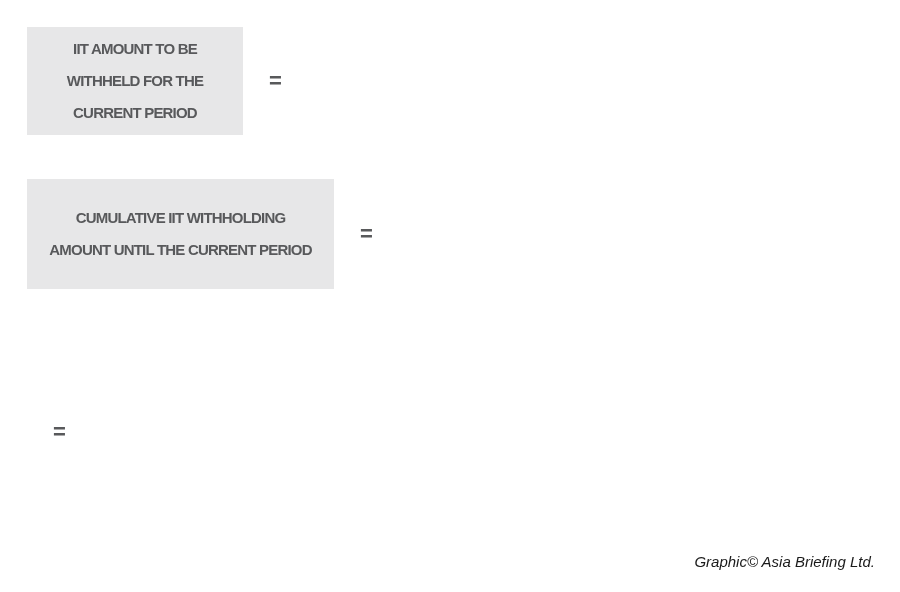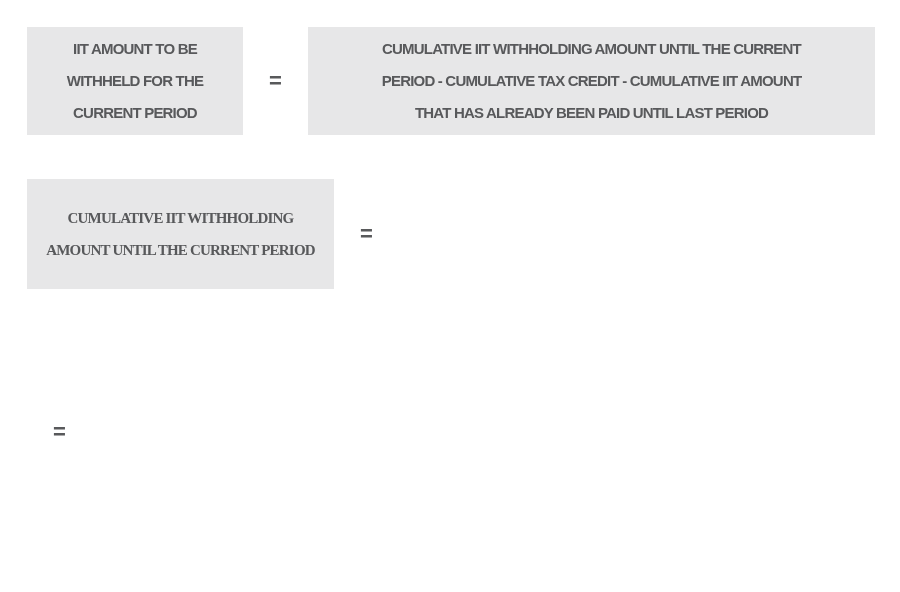--- a/index.html
+++ b/index.html
@@ -35,21 +35,21 @@
     text-align: center;
     font-size: 15px;
     font-weight: 700;
     letter-spacing: -0.8px;
     line-height: 32px;
     white-space: pre-line;
     padding: 0 8px;
     box-sizing: border-box;
   }
   .box.left-narrow { width: 216px; flex: none; }
-  .box.left-wide   { width: 307px; flex: none; font-family: Liberation Serif, serif; }
+  .box.left-wide   { width: 307px; flex: none; }
   .box.right       { flex: 1; }
 
   .eq-cell {
     width: 65px;
     flex: none;
     display: flex;
     align-items: center;
     justify-content: center;
   }
   .eq {
@@ -76,33 +76,31 @@
 
 <div class="canvas">
 
   <section class="row row-1">
     <div class="box left-narrow">IIT AMOUNT TO BE
 WITHHELD FOR THE
 CURRENT PERIOD</div>
     <div class="eq-cell">
       <span class="eq">=</span>
     </div>
-    <div class="box right">CUMULATIVE IIT WITHHOLDING AMOUNT UNTIL THE CURRENT
-PERIOD - CUMULATIVE TAX CREDIT - CUMULATIVE IIT AMOUNT
-THAT HAS ALREADY BEEN PAID UNTIL LAST PERIOD</div>
   </section>
 
   <section class="row row-2">
     <div class="box left-wide">CUMULATIVE IIT WITHHOLDING
 AMOUNT UNTIL THE CURRENT PERIOD</div>
     <div class="eq-cell">
       <span class="eq">=</span>
     </div>
   </section>
 
   <section class="row row-3">
     <div class="eq-cell">
       <span class="eq">=</span>
     </div>
   </section>
 
+  <div class="credit">Graphic© Asia Briefing Ltd.</div>
 
 </div>
 
 </body></html>

